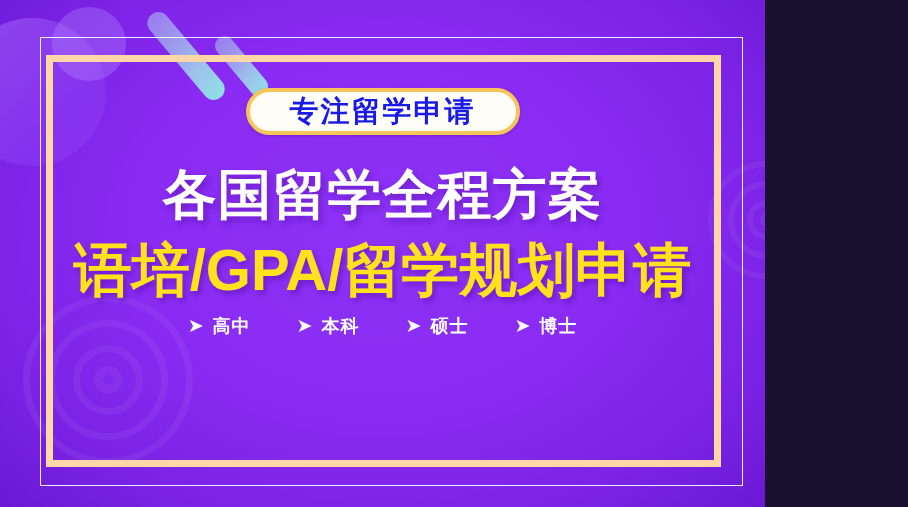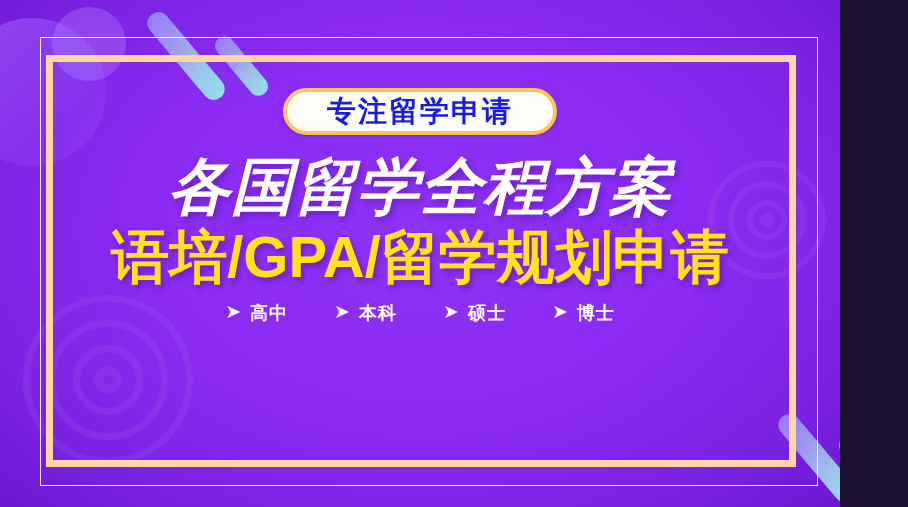--- a/index.html
+++ b/index.html
@@ -5,21 +5,21 @@
   * { margin:0; padding:0; box-sizing:border-box; }
 
   html, body {
     width:908px; height:507px;
     background:#1a1030;
     font-family:"Liberation Sans", sans-serif;
   }
 
   #banner {
     position:relative;
-    width:840px; height:507px;
+    width:765px; height:507px;
     overflow:hidden;
     background:
       radial-gradient(ellipse 70% 80% at 50% 45%, #8d32f6 0%, #8a2bf3 45%, #7a22e4 78%, #6a18d2 100%);
     padding-left: 24px;
   }
 
   
   .blob {
     position:absolute;
     border-radius:50%;
@@ -102,33 +102,32 @@
   .badge-text {
     font-size:29px;
     font-weight:bold;
     color:#1a1ae8;
     letter-spacing:2px;
     line-height:1;
     white-space:nowrap;
   }
 
   .headline {
-    margin-top:19px;
-    font-size:62px;
+    margin-top:31px;
+    font-size:54px;
     font-weight:bold;
     color:#ffffff;
     letter-spacing:1px;
     line-height:1.06;
     white-space:nowrap;
     text-shadow:3px 4px 6px rgba(70,10,150,.42);
-    font-style:italic;
   }
 
   .subheadline {
-    margin-top:6px;
+    margin-top:16px;
     font-size:58px;
     font-weight:bold;
     color:#ffe11c;
     letter-spacing:0px;
     line-height:1.06;
     white-space:nowrap;
     text-shadow:3px 4px 5px rgba(70,10,150,.40);
   }
 
   .levels {

